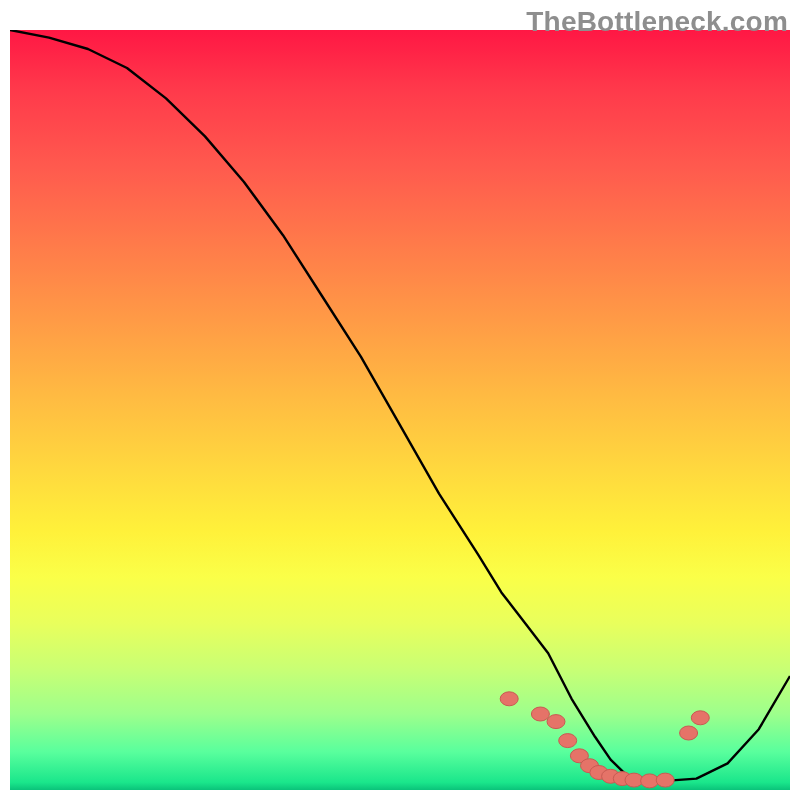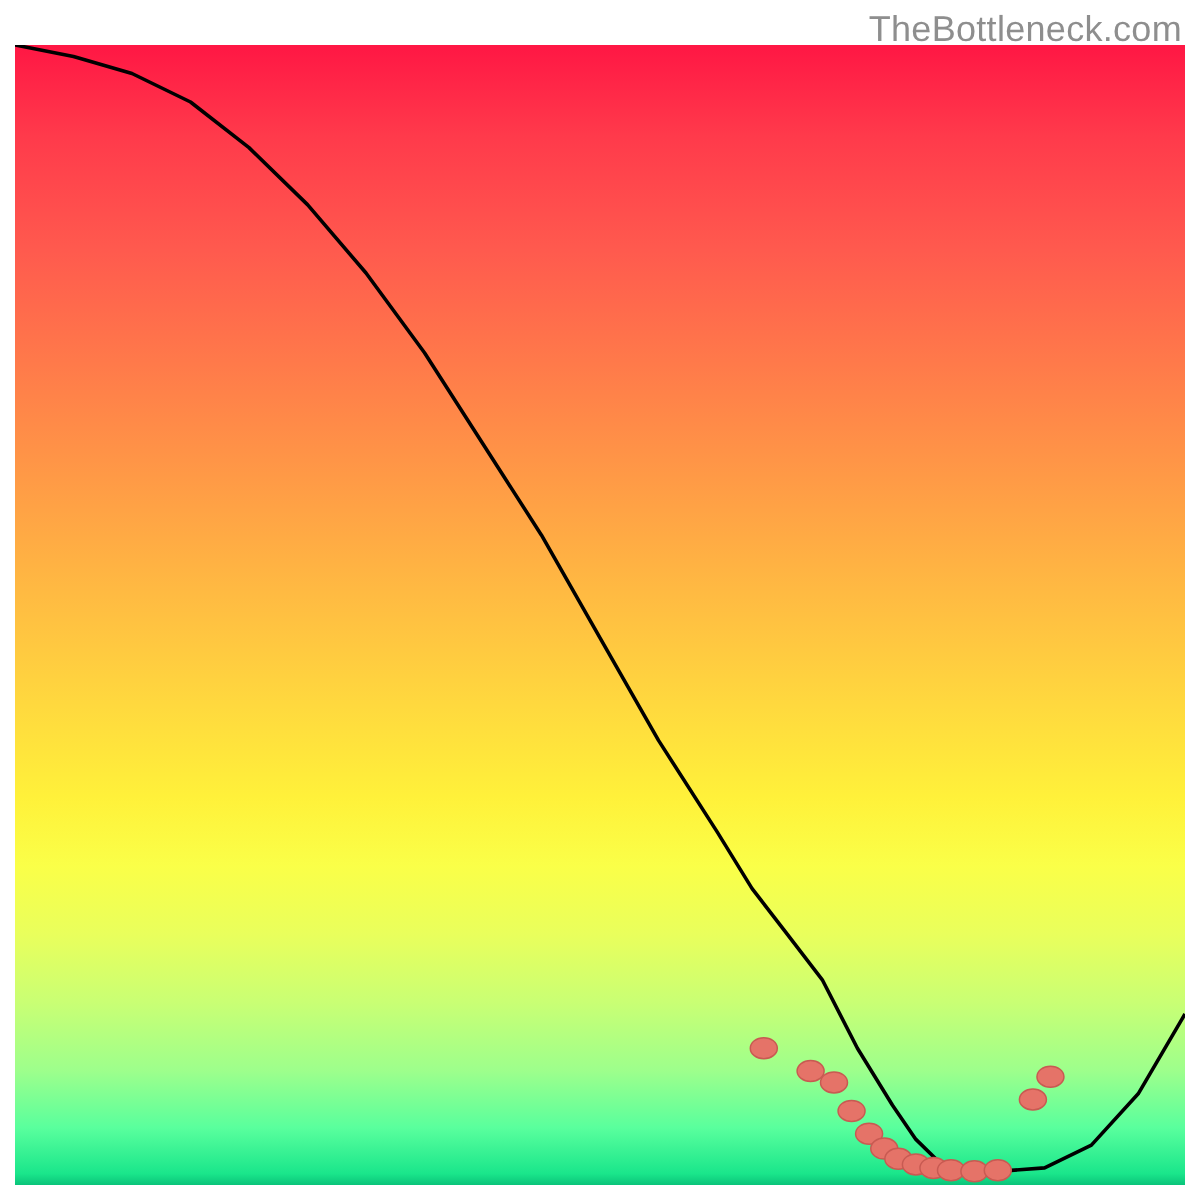--- a/index.html
+++ b/index.html
@@ -4,22 +4,22 @@
 <style>
   * { margin: 0; padding: 0; box-sizing: border-box; }
   html, body { width: 800px; height: 800px; overflow: hidden; background: #fff; }
   .wrap { position: relative; width: 800px; height: 800px; }
 
   .watermark {
     position: absolute;
     top: 6px;
     right: 12px;
     font-family: Arial, Helvetica, sans-serif;
-    font-weight: 400;
-    font-size: 24px;
+    font-weight: 700;
+    font-size: 28px;
     color: #8e8e8e;
     letter-spacing: 0.2px;
     z-index: 3;
   }
 
   .plot {
     position: absolute;
     left: 10px;
     top: 30px;
     width: 780px;

